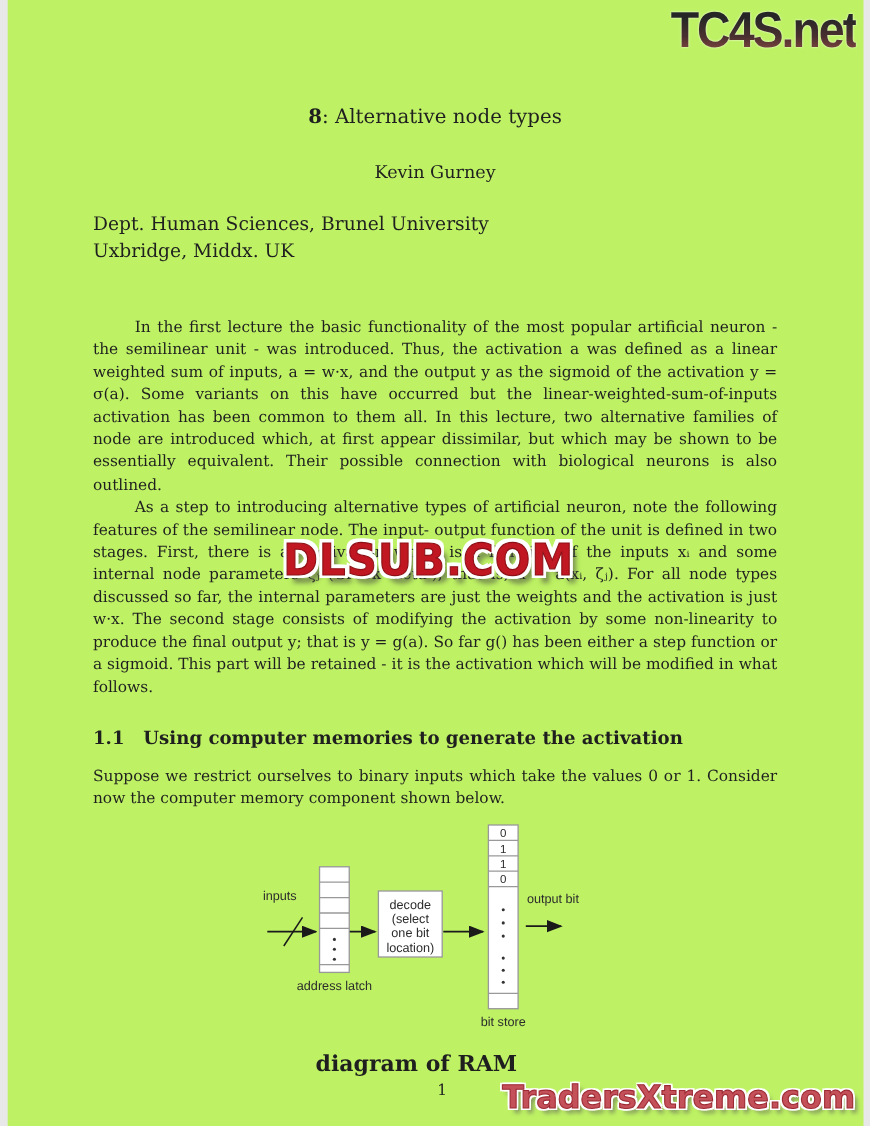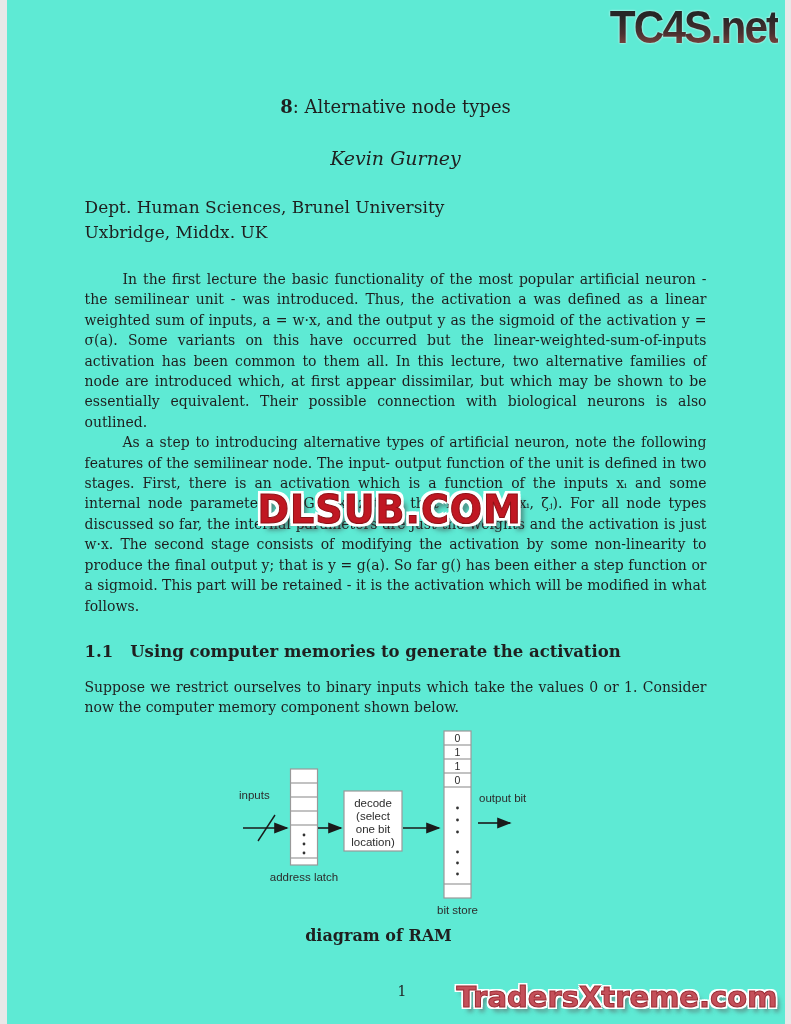--- a/index.html
+++ b/index.html
@@ -1,20 +1,20 @@
 <!DOCTYPE html>
 <html><head>
 <meta charset="utf-8">
 <style>
   html,body{margin:0;padding:0;background:#e8e8e8;}
   .page{
     position:relative;
     width:778px;height:1024px;
     margin:0 auto;
-    background:#5eead4;
+    background:#bef264;
     font-family:"DejaVu Serif", serif;
     color:#1f1f1f;
     overflow:hidden;
   }
   
   .wm-top{
     position:absolute;top:0px;right:6px;
     font-family:"Liberation Sans", sans-serif;
     font-weight:bold;font-size:46px;letter-spacing:-2px;
     background:linear-gradient(to bottom,#262626 30%,#4a3030 62%,#8a4a42 90%);
@@ -50,58 +50,57 @@
   .doc{padding:0 78px;}
   .title{
     margin-top:96px;
     text-align:center;
     font-size:18px;
   }
   .title .num{font-weight:bold;}
   .author{
     margin-top:30px;
     text-align:center;
-    font-style:italic;
-    font-size:19px;
+    font-size:16px;
   }
   .affil{
     margin-top:26px;
     text-align:left;
     font-size:17px;
     line-height:25px;
   }
   p.body{
     font-size:14px;
     line-height:20.4px;
     text-align:justify;
     margin:0;
   }
   p.indent{text-indent:38px;}
-  p.first{margin-top:24px;}
+  p.first{margin-top:46px;}
   h2.sec{
     font-size:20.5px;
     font-weight:bold;
     margin:30px 0 0 0;
   }
   h2.sec .secnum{margin-right:22px;}
   h3.subsec{
     font-size:16.5px;
     font-weight:bold;
     margin:26px 0 0 0;
   }
   h3.subsec .secnum{margin-right:17px;}
   p.aftersub{margin-top:16px;}
   
   .figure{margin-top:10px;}
   .figure svg{display:block;margin-left:152px;}
   .fig-caption{
-    font-size:16px;font-weight:bold;
+    font-size:20px;font-weight:bold;
     text-align:center;
     position:relative;left:-17px;
-    margin-top:6px;
+    margin-top:16px;
   }
   .svg-label{font-family:"Liberation Sans", sans-serif;font-size:11.5px;fill:#2c2c2c;}
   .svg-small{font-family:"Liberation Sans", sans-serif;font-size:10.5px;fill:#2c2c2c;}
   .page-num{
     position:absolute;top:983px;left:0;width:791px;
     text-align:center;font-size:14px;
   }
 </style>
 </head>
 <body>

